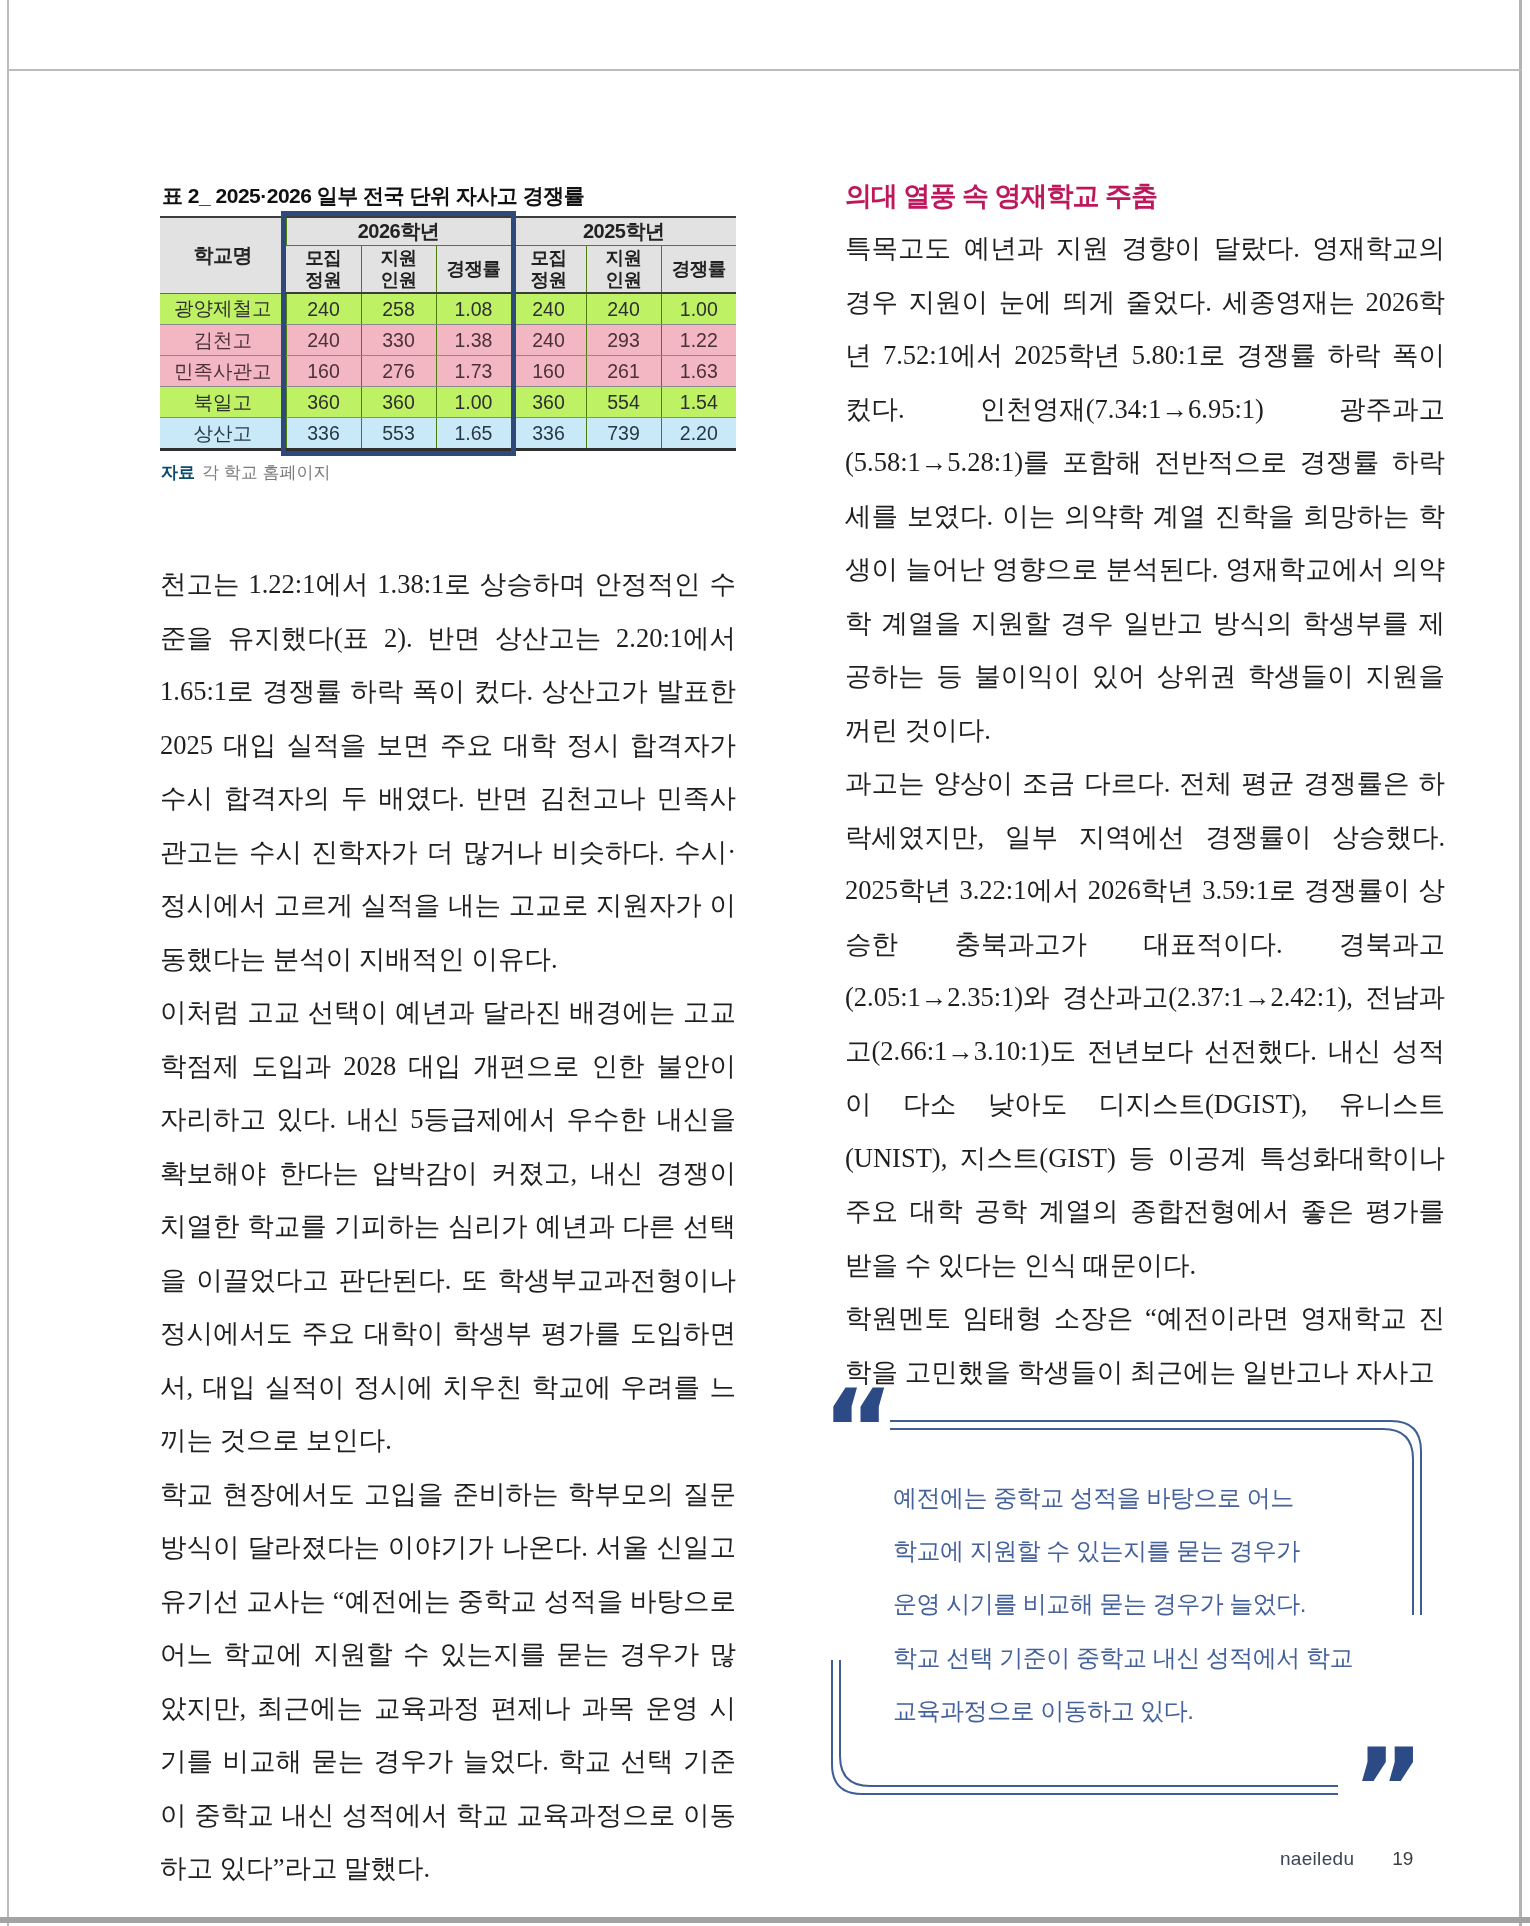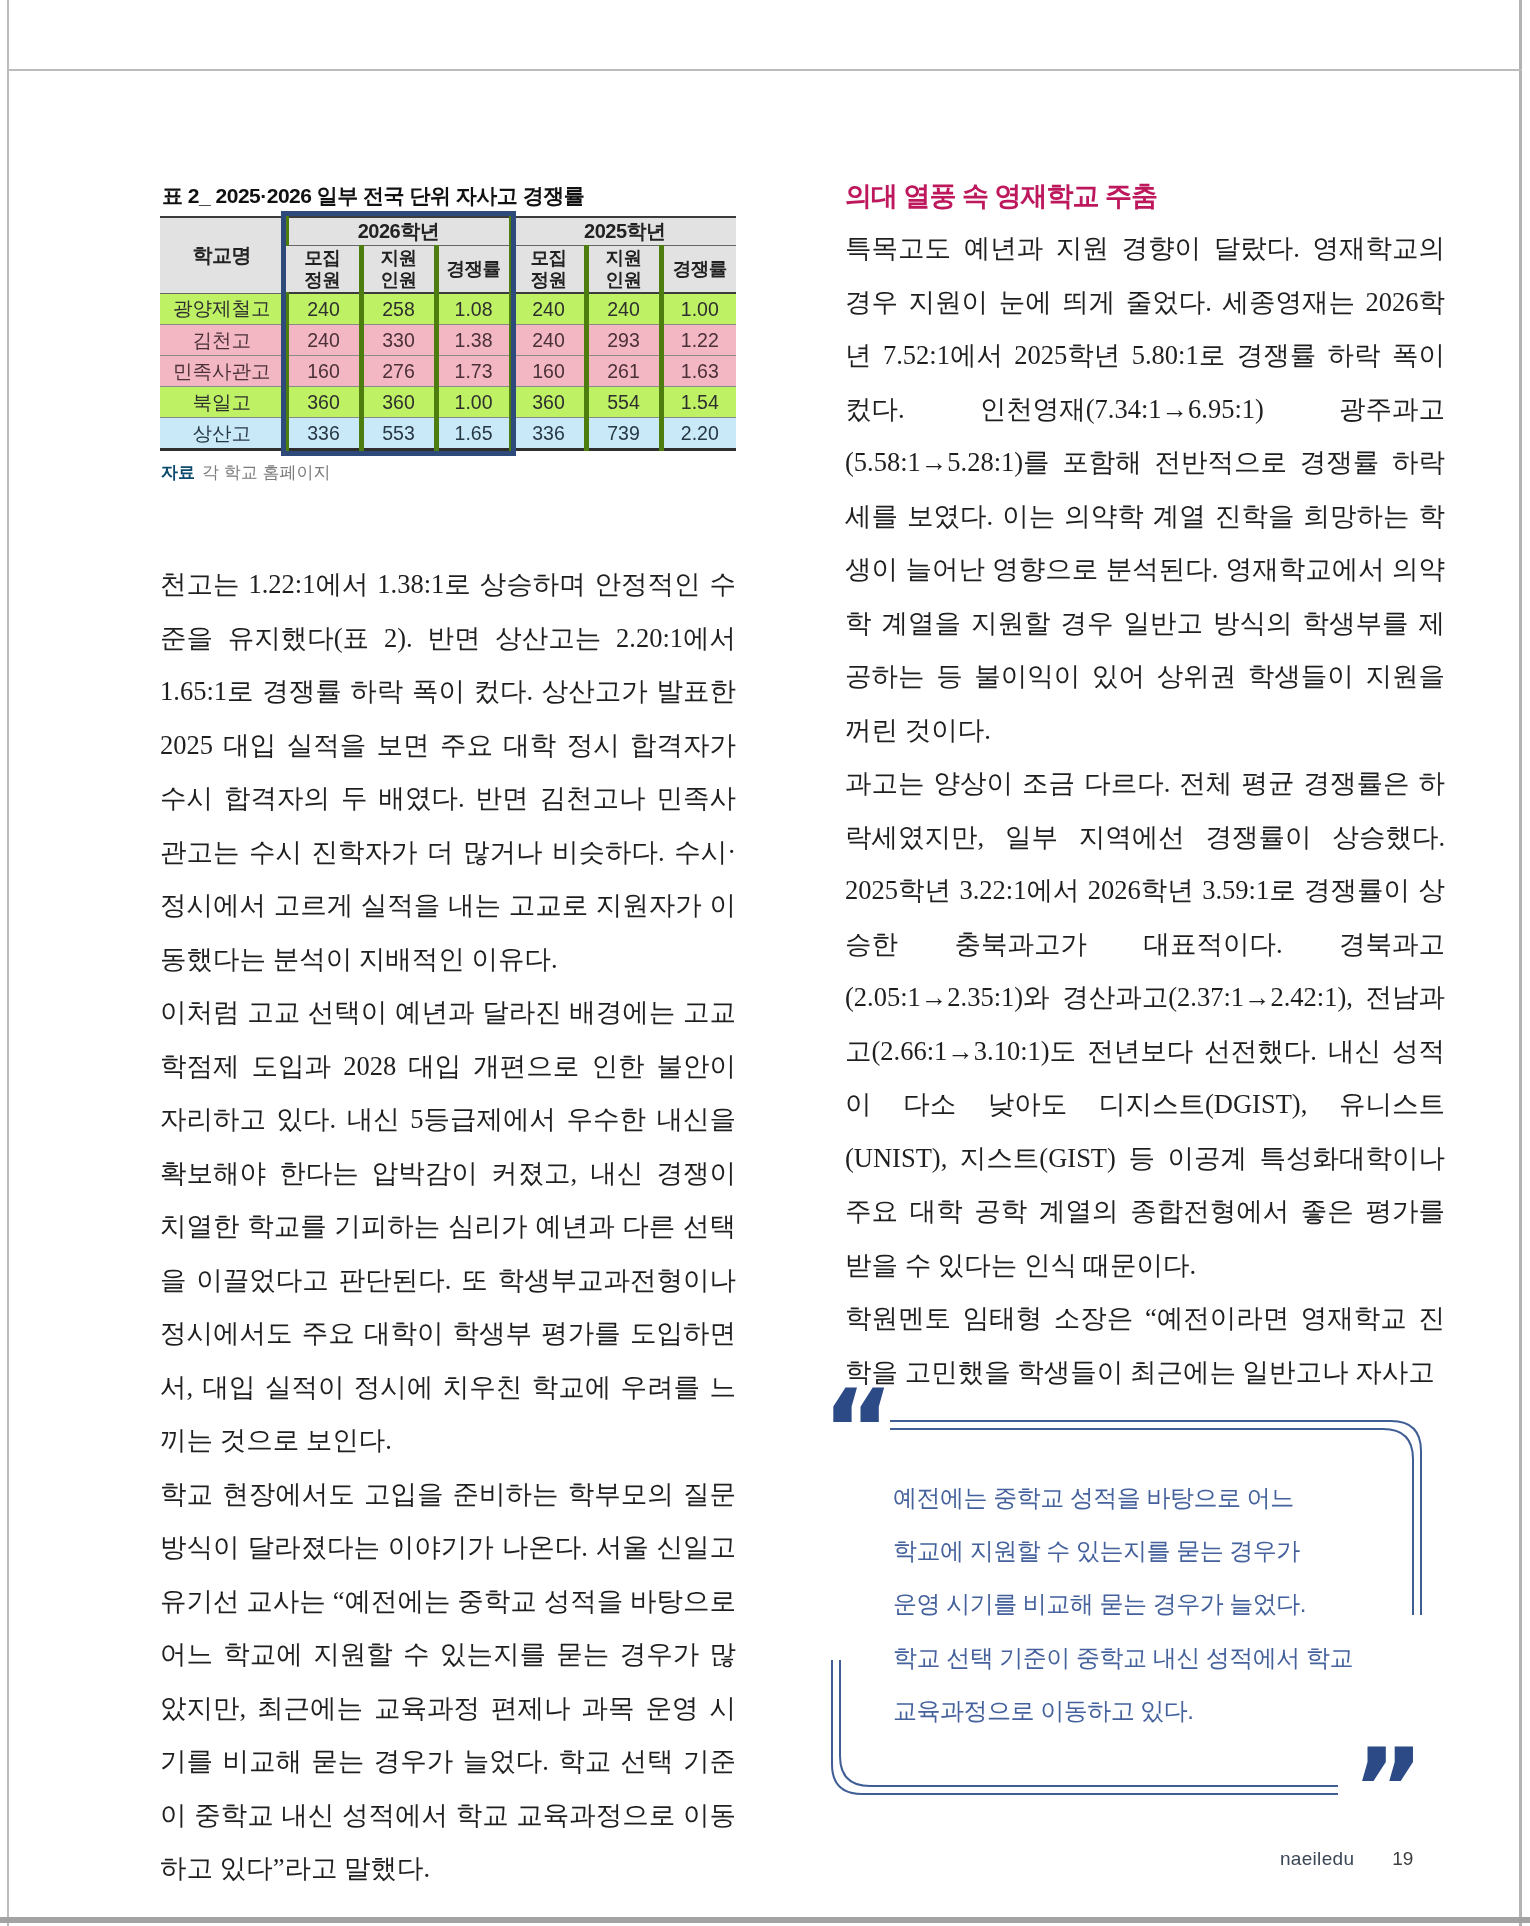--- a/index.html
+++ b/index.html
@@ -11,21 +11,21 @@
   .edge-right{left:1519px;top:0;width:3px;height:1926px;background:#b2b2b2;}
   .edge-top{left:7px;top:69px;width:1515px;height:2px;}
   .edge-bottom{left:0;top:1917px;width:1530px;height:6px;background:#a3a3a3;}
 
   
   .table-title{position:absolute;left:162px;top:182px;font-size:21px;font-weight:700;
                color:#111;letter-spacing:-0.5px;text-align:right;}
   table.comp{position:absolute;left:160px;top:216px;width:576px;border-collapse:collapse;
              table-layout:fixed;border-top:2px solid #3c3c3c;border-bottom:3px solid #2f2f2f;}
   table.comp th,table.comp td{padding:0;margin:0;text-align:center;vertical-align:middle;
-             border-left:5px solid #4d7c0f;font-weight:400;color:#2e2e2e;}
+             border-left:1px solid #4d7c0f;font-weight:400;color:#2e2e2e;}
   table.comp th:first-child,table.comp td:first-child{border-left:none;}
   tr.ghead th{height:26px;background:var(--header-gray);font-size:20px;font-weight:700;
               letter-spacing:-0.5px;border-bottom:1px solid #666;color:#222;}
   th.school-h{font-size:20px;font-weight:700;background:var(--header-gray);
               border-bottom:2px solid #3c3c3c;color:#222;}
   tr.subhead th{height:46px;background:var(--header-gray);font-size:18.5px;font-weight:700;
               letter-spacing:-0.5px;white-space:pre-line;line-height:22px;
               border-bottom:2px solid #3c3c3c;color:#222;}
   tr.drow td{height:30px;font-size:19.5px;border-bottom:1px solid #8a8a8a;background:#bef264;}
   tr.r-pink td{background:var(--pink-row);color:#4a3138;}

